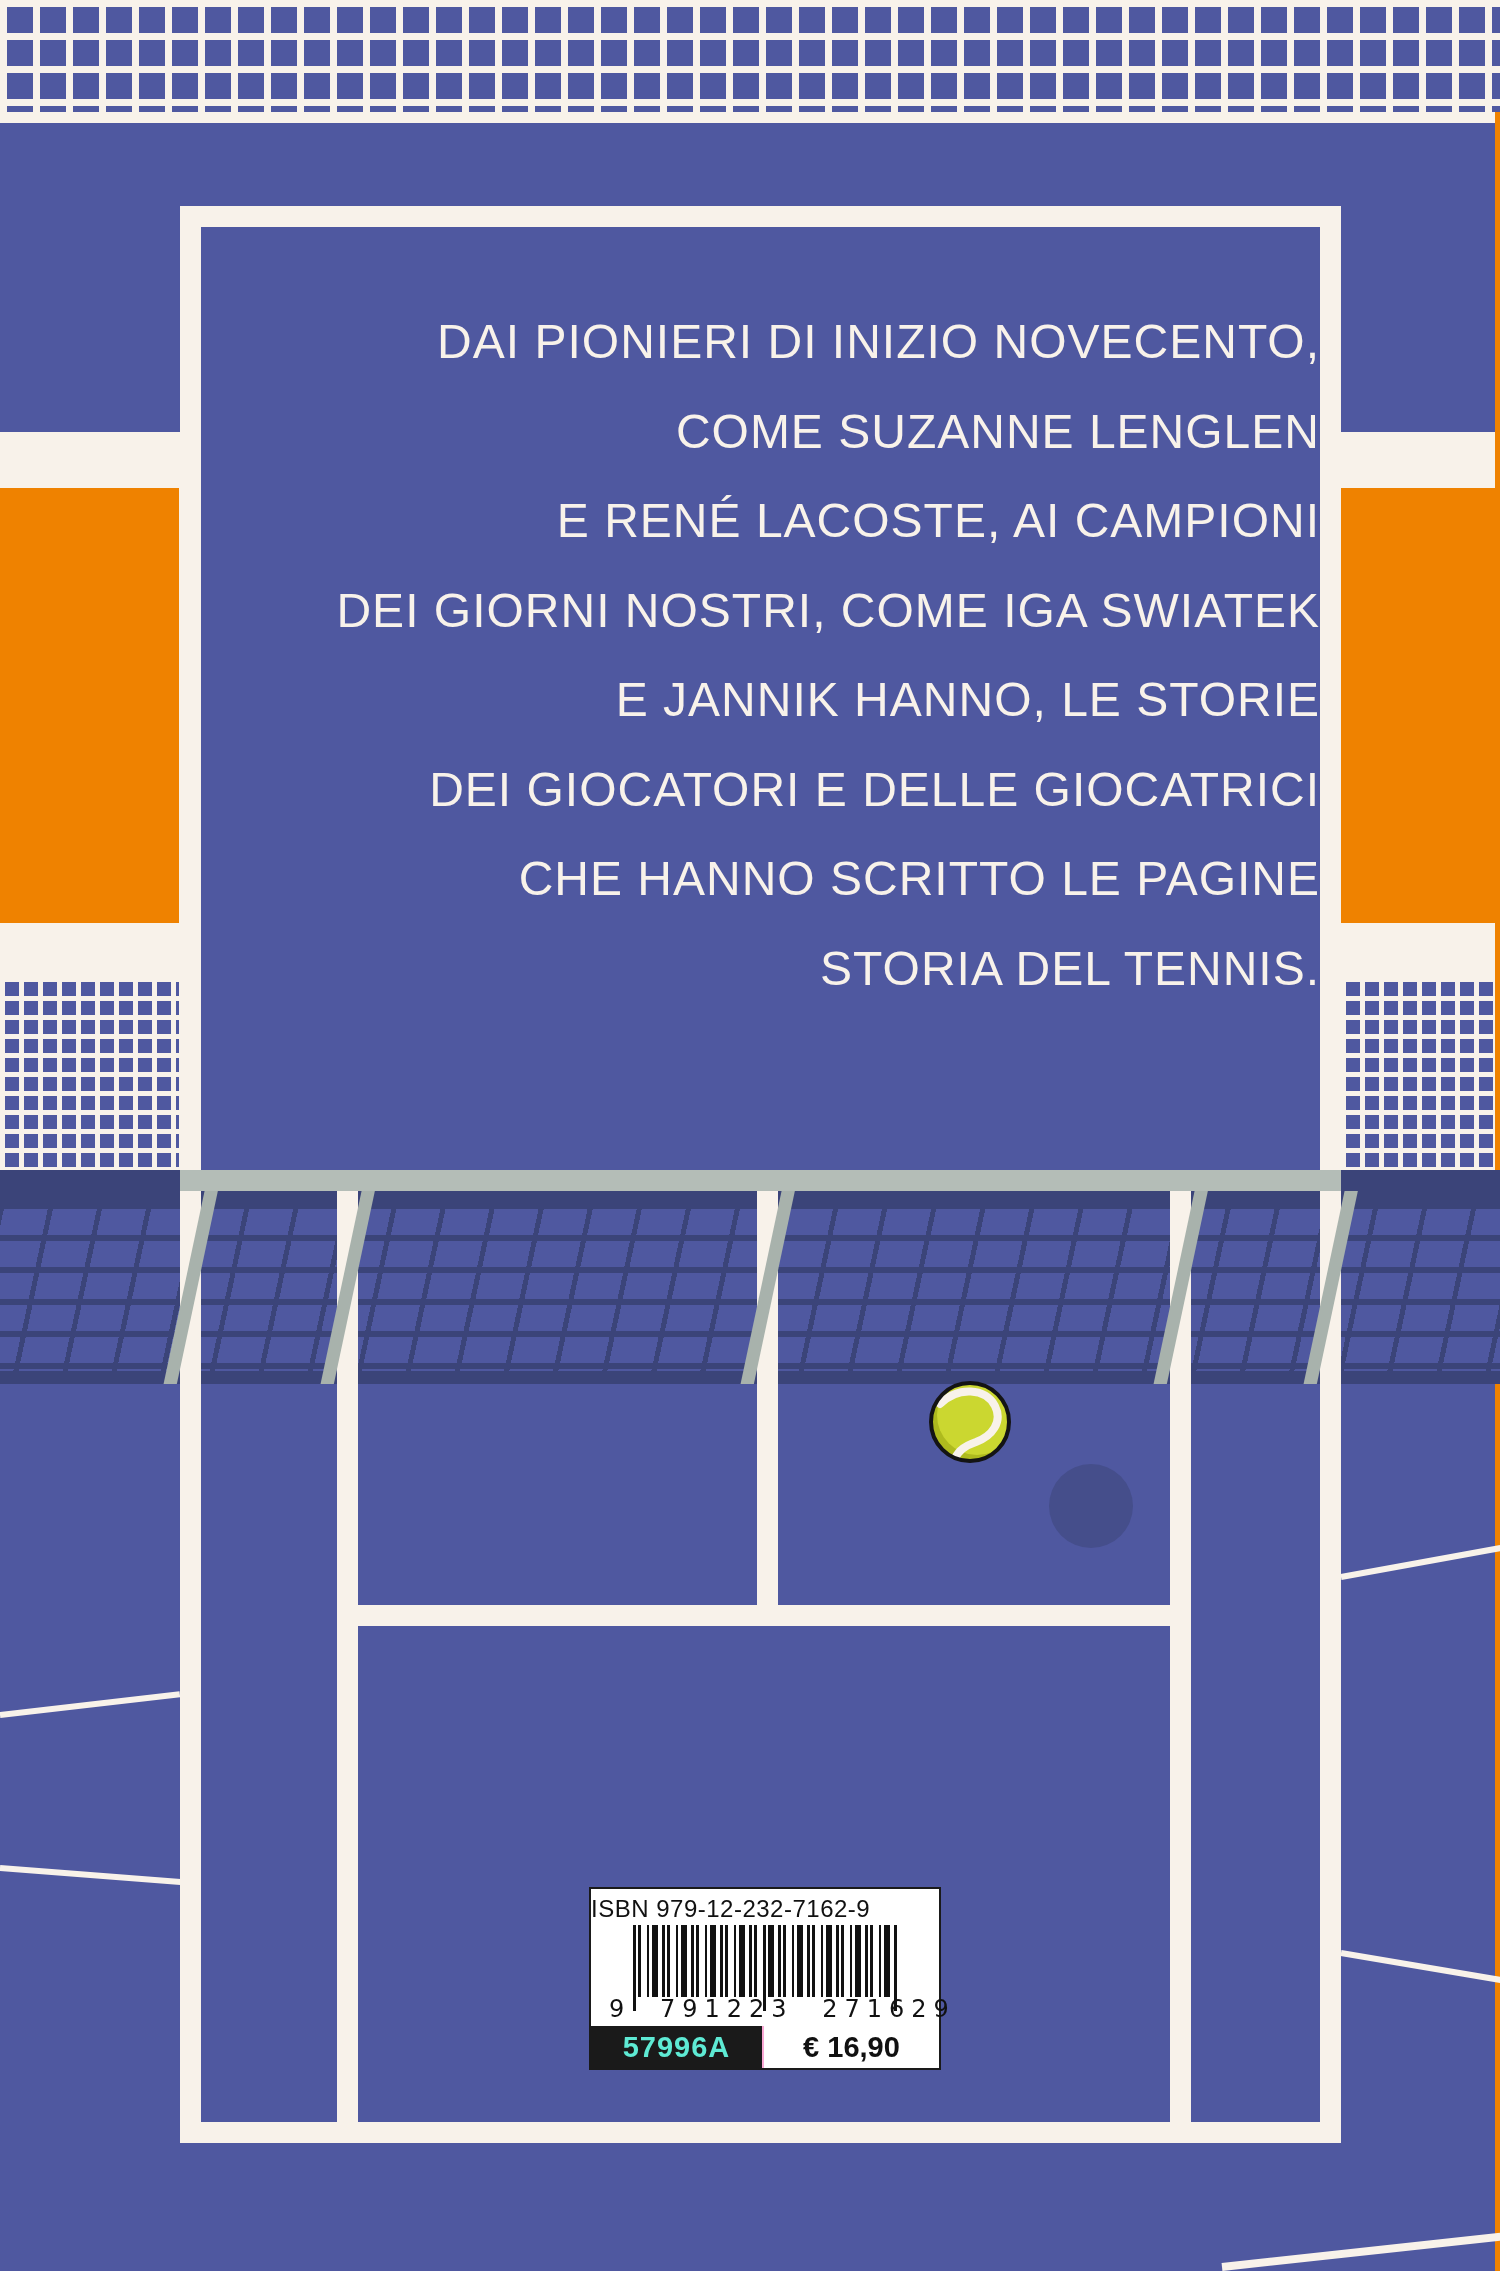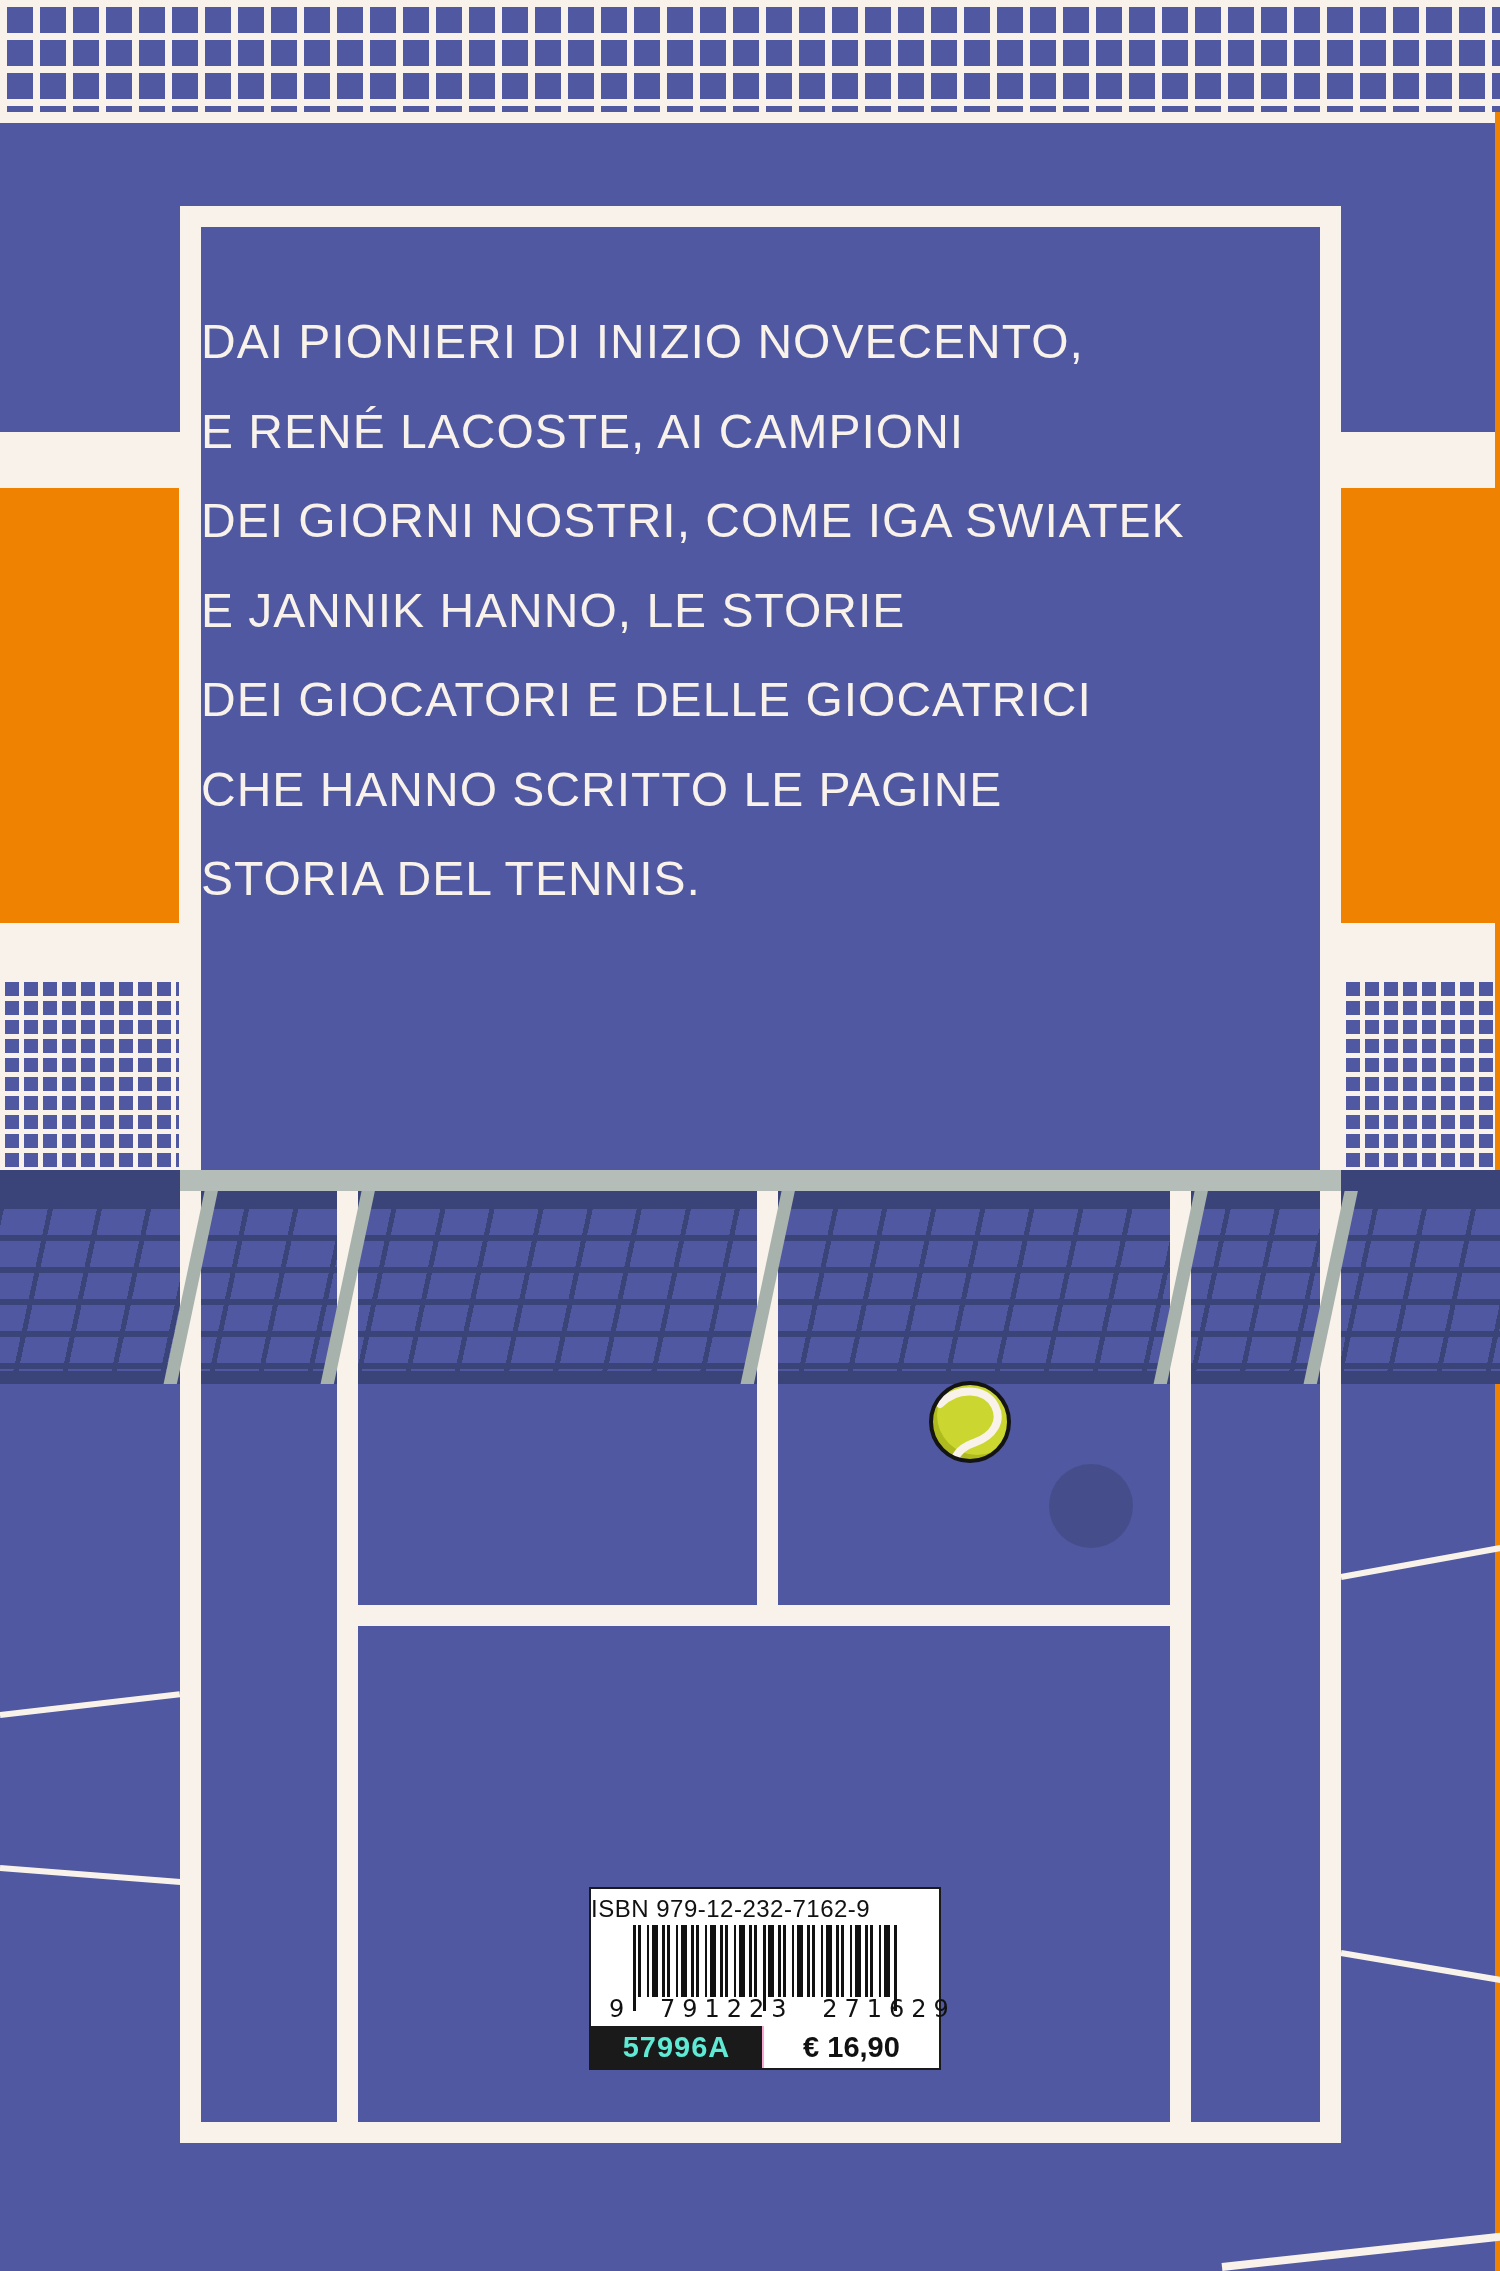--- a/index.html
+++ b/index.html
@@ -25,21 +25,21 @@
     background-image:
       repeating-linear-gradient(to right,#f8f2ea 0 5px,transparent 5px 19px),
       repeating-linear-gradient(to bottom,#f8f2ea 0 5px,transparent 5px 19px);}
   .patch-left{left:0;width:179px;}
   .patch-right{left:1341px;width:159px;}
 
   
   .panel-fill{left:201px;top:227px;width:1119px;height:943px;background:#4f58a0;z-index:2;}
   .panel-top-border{left:180px;top:206px;width:1161px;height:21px;background:#f8f2ea;z-index:5;}
   .quote{left:201px;top:297px;width:1119px;z-index:6;color:#f8f2ea;
-     font-size:48px;line-height:89.5px;letter-spacing:1px;text-align:left;font-weight:400;}
+     font-size:48px;line-height:89.5px;letter-spacing:1px;text-align:right;font-weight:400;}
 
   
   .court{left:0;top:1384px;width:1500px;height:887px;background:#4f58a0;}
   .vline{width:21px;background:#f8f2ea;z-index:5;}
   .hline{height:21px;background:#f8f2ea;z-index:5;}
   
   .net-tape{left:0;top:1170px;width:1500px;height:21px;background:#3b4479;z-index:6;}
   .net-tape-grey{left:180px;top:0;width:1161px;height:21px;background:#b4bdb7;}
   .net-band{left:0;top:1191px;width:1500px;height:193px;z-index:4;background-color:#4f58a0;
     background-image:
@@ -88,20 +88,21 @@
 
   <div class="abs patch patch-left"></div>
   <div class="abs patch patch-right"></div>
 
   <div class="abs court"></div>
 
   <div class="abs panel-fill"></div>
   <div class="abs panel-top-border"></div>
   <div class="abs quote">
     <div>DAI PIONIERI DI INIZIO NOVECENTO,</div>
+    <div>COME SUZANNE LENGLEN</div>
     <div>E RENÉ LACOSTE, AI CAMPIONI</div>
     <div>DEI GIORNI NOSTRI, COME IGA SWIATEK</div>
     <div>E JANNIK HANNO, LE STORIE</div>
     <div>DEI GIOCATORI E DELLE GIOCATRICI</div>
     <div>CHE HANNO SCRITTO LE PAGINE</div>
     <div>STORIA DEL TENNIS.</div>
   </div>
 
   <div class="abs vline" style="left:180px;top:206px;height:1937px;"></div>
   <div class="abs vline" style="left:1320px;top:206px;height:1937px;"></div>

